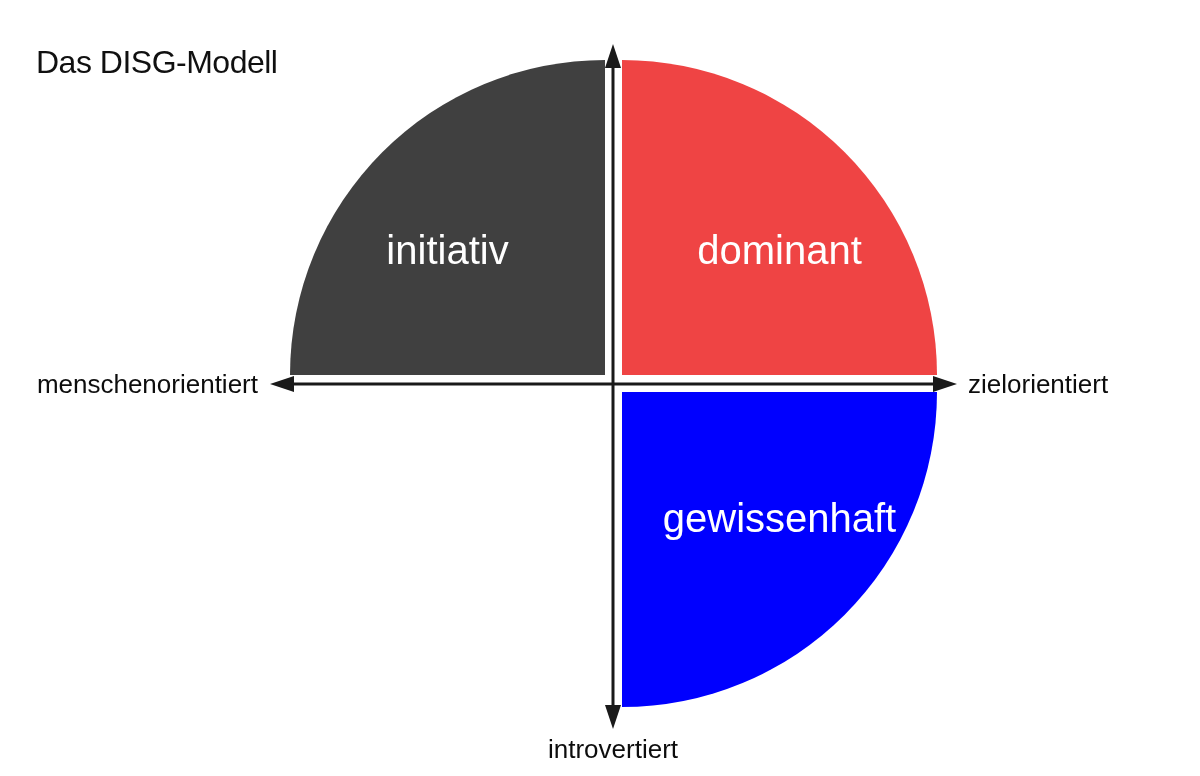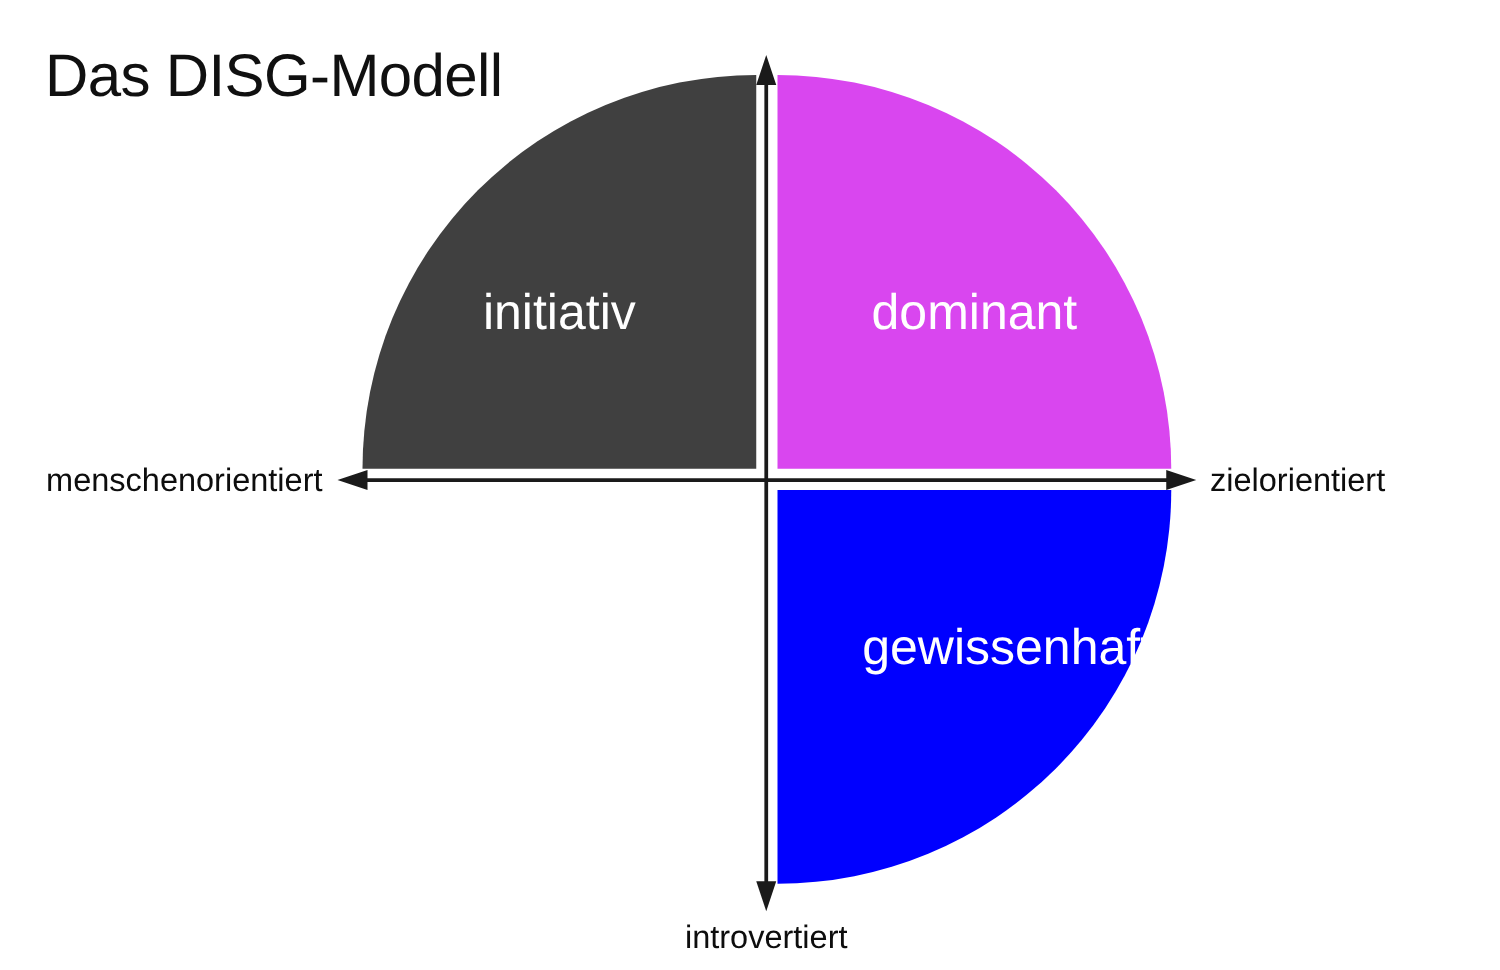--- a/index.html
+++ b/index.html
@@ -14,21 +14,21 @@
     position: relative;
     width: 1200px;
     height: 776px;
     background: #ffffff;
     overflow: hidden;
   }
   #diagram-title {
     position: absolute;
     left: 36px;
     top: 34px;
-    font-size: 48px;
+    font-size: 32px;
     line-height: 56px;
     color: #101010;
     letter-spacing: -0.5px;
     white-space: nowrap;
     text-align: center;
   }
   .quadrant {
     position: absolute;
     width: 315px;
     height: 315px;
@@ -109,27 +109,27 @@
 <body>
 
 <div id="canvas">
 
   <div id="diagram-title">Das DISG-Modell</div>
 
   <div class="quadrant" id="quadrant-initiativ" style="background:#404040;">
     <div class="quadrant-label" style="color: rgb(255, 255, 255);">initiativ</div>
   </div>
 
-  <div class="quadrant" id="quadrant-dominant" style="background:#d946ef;">
+  <div class="quadrant" id="quadrant-dominant" style="background:#ef4444;">
     <div class="quadrant-label" style="color: rgb(255, 255, 255);">dominant</div>
   </div>
 
 
   <div class="quadrant" id="quadrant-gewissenhaft" style="background:#0000FF;">
-    <div class="quadrant-label" style="color: rgb(255, 255, 255); padding-left: 27px;">gewissenhaft</div>
+    <div class="quadrant-label" style="color: rgb(255, 255, 255);">gewissenhaft</div>
   </div>
 
   <svg id="axes-svg" viewBox="0 0 1200 776">
     <defs>
       <marker id="arrow-up" markerWidth="10" markerHeight="10" refX="5" refY="1.2" orient="auto-start-reverse" markerUnits="userSpaceOnUse">
         <path d="M5,0 L9.5,11 L0.5,11 Z" fill="#1a1a1a"></path>
       </marker>
     </defs>
 
     <g>

